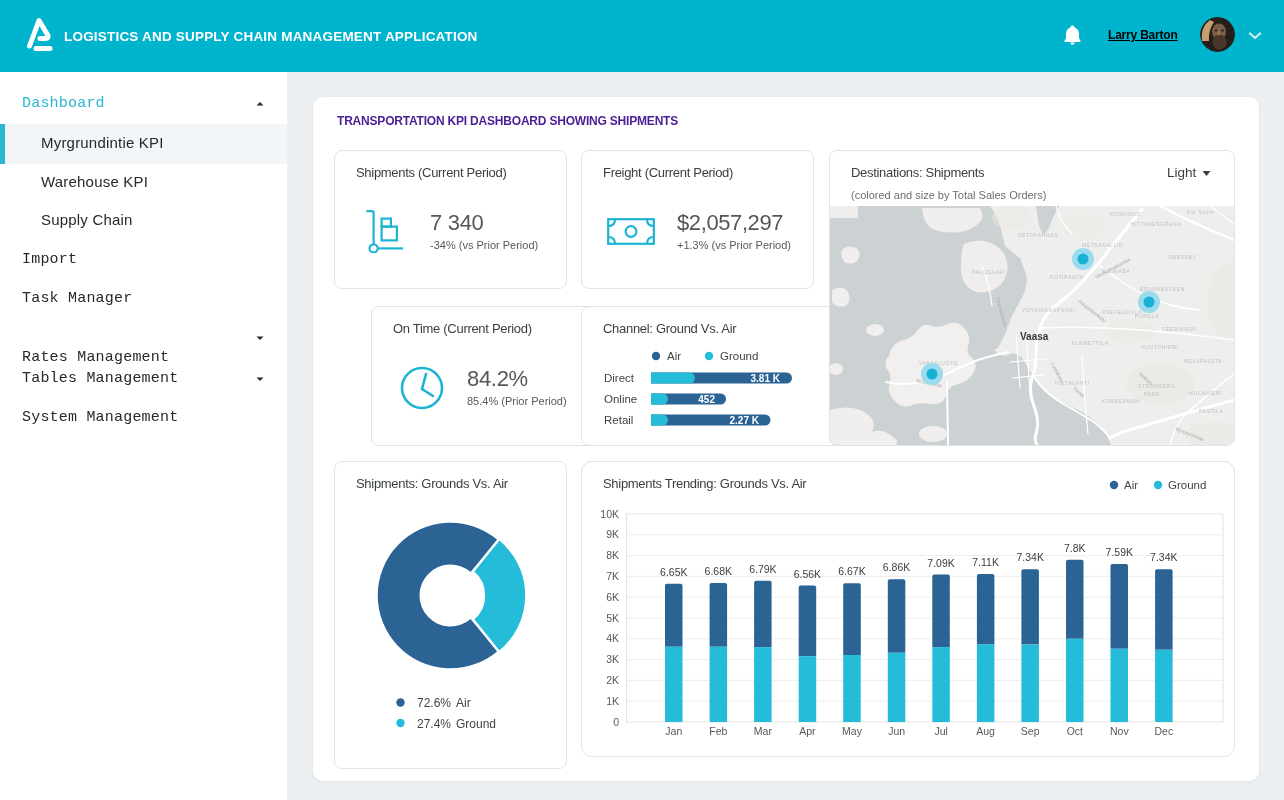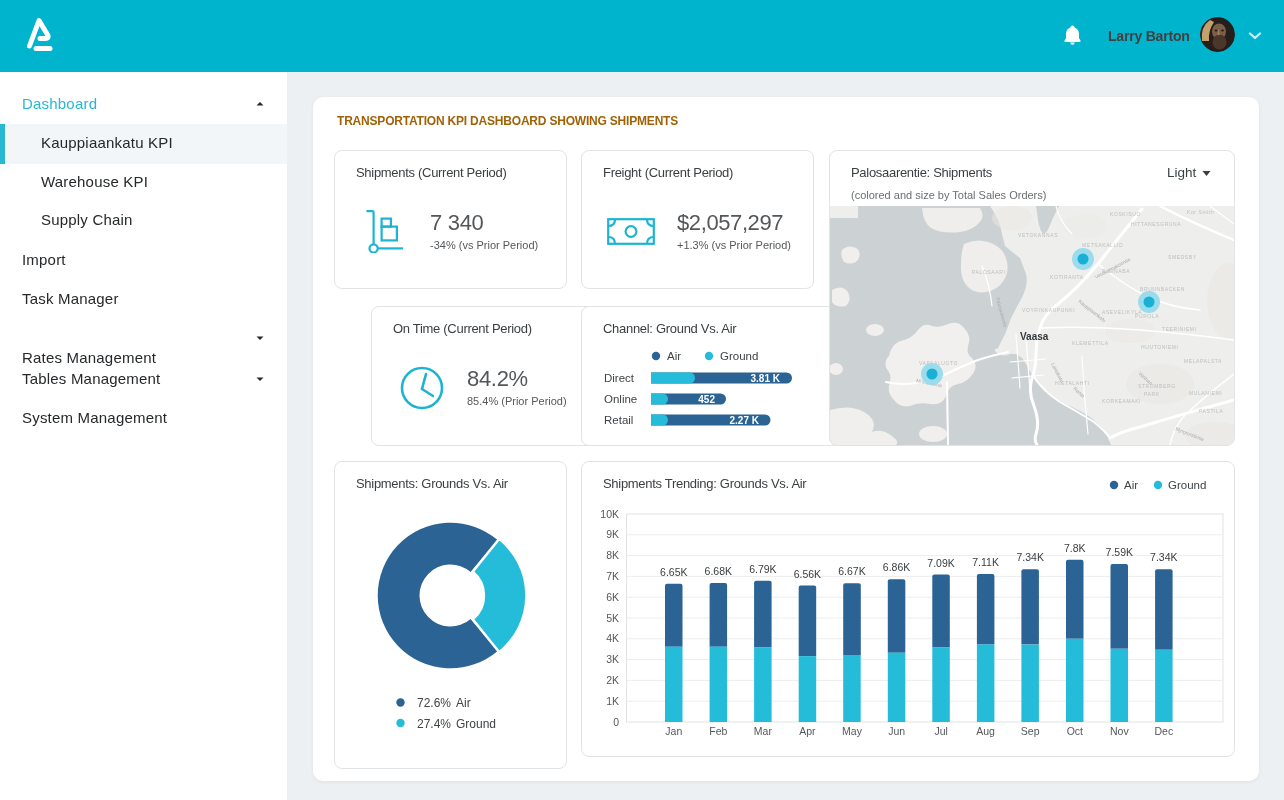--- a/index.html
+++ b/index.html
@@ -1,45 +1,46 @@
 <!DOCTYPE html>
 <html><head>
 <meta charset="utf-8">
 <style>
 * { margin:0; padding:0; box-sizing:border-box; }
 html,body { width:1284px; height:800px; overflow:hidden; font-family:"Liberation Sans", sans-serif; background:#edf0f3; }
 .topbar { position:absolute; left:0; top:0; width:1284px; height:72px; background:#00b4ce; z-index:10; }
 .logo { position:absolute; left:25px; top:15px; }
 .apptitle { position:absolute; left:64px; top:29px; color:#fff; font-size:13.5px; letter-spacing:0.2px; font-weight:bold; }
 .bell { position:absolute; left:1064px; top:25px; }
-.uname { position:absolute; left:1108px; top:28px; color:#404040; font-size:14px; font-weight:bold; letter-spacing:-0.2px; }
+.uname { position:absolute; left:1108px; top:28px; color:#000000; font-size:12px; font-weight:bold; letter-spacing:-0.2px;text-decoration:underline; }
 .avatar { position:absolute; left:1200px; top:17px; width:35px; height:35px; border-radius:50%; overflow:hidden; }
 .chev { position:absolute; left:1248px; top:32px; }
 .sidebar { position:absolute; left:0; top:72px; width:287px; height:728px; background:#fff; z-index:5; }
-.nav1 { position:absolute; left:22px; font-size:15px; color:#26292b; letter-spacing:0.2px; }
+.nav1 { position:absolute; left:22px; font-size:15px; color:#26292b; letter-spacing:0.2px;font-family:Liberation Mono, monospace; }
 .nav2 { position:absolute; left:41px; font-size:15px; color:#26292b; letter-spacing:0.2px; }
 .navteal { color:#2ab7d2; }
 .activerow { position:absolute; left:0; top:52px; width:287px; height:40px; background:#f2f6f8; }
 .activebar { position:absolute; left:0; top:0; width:5px; height:40px; background:#2ab7d2; }
 .caret { position:absolute; left:255px; width:10px; height:10px; }
 .panel { position:absolute; left:313px; top:97px; width:946px; height:684px; background:#fff; border-radius:10px; box-shadow:0 1px 4px rgba(0,0,0,0.06); }
-.ptitle { position:absolute; left:337px; top:114px; font-size:12px; color:#a16207; letter-spacing:-0.2px; font-weight:bold;text-align:center; }
+.ptitle { position:absolute; left:337px; top:114px; font-size:12px; color:#4c1d95; letter-spacing:-0.2px; font-weight:bold;text-align:center; }
 .card { position:absolute; background:#fff; border:1px solid #e2e3e4; border-radius:8px; }
 .ctitle { position:absolute; left:21px; top:14px; font-size:13px; color:#3a3f42; letter-spacing:-0.3px; }
 .bignum { position:absolute; left:95px; top:59px; font-size:22px; color:#53575a; letter-spacing:-0.3px; }
 .subnum { position:absolute; left:95px; top:88px; font-size:11px; color:#55595c; }
 .kpiicon { position:absolute; }
 </style>
 </head>
 <body>
 <div class="topbar">
   <svg class="logo" width="30" height="38" viewBox="0 0 30 38">
     <path d="M4.5,31 L14,5.5 L23,20.5 Q24,23.5 20.5,23.5 L15,23.5" fill="none" stroke="#fff" stroke-width="5" stroke-linecap="round" stroke-linejoin="round"></path>
     <path d="M11,33.5 L25,33.5" fill="none" stroke="#fff" stroke-width="5" stroke-linecap="round"></path>
   </svg>
+  <div class="apptitle">LOGISTICS AND SUPPLY CHAIN MANAGEMENT APPLICATION</div>
   <svg class="bell" width="17" height="20" viewBox="0 0 17 20">
     <path d="M8.5,0.5 C9.6,0.5 10.5,1.3 10.6,2.4 C13.3,3.3 15,5.7 15,8.7 L15,13.2 L16.4,15.4 C16.8,16.1 16.4,17 15.5,17 L1.5,17 C0.6,17 0.2,16.1 0.6,15.4 L2,13.2 L2,8.7 C2,5.7 3.7,3.3 6.4,2.4 C6.5,1.3 7.4,0.5 8.5,0.5 Z" fill="#fff"></path>
     <path d="M6.3,17.6 a2.2,2.2 0 0 0 4.4,0 Z" fill="#fff"></path>
   </svg>
   <div class="uname">Larry Barton</div>
   <div class="avatar"><svg width="35" height="35" viewBox="0 0 35 35">
     <circle cx="17.5" cy="17.5" r="17.5" fill="#261e1a"></circle>
     <path d="M2,24 Q0,10 10,3 L14,5 Q8,14 9,24 Z" fill="#c3a06c"></path>
     <ellipse cx="19" cy="14.5" rx="7" ry="8" fill="#7d5f49"></ellipse>
     <ellipse cx="19.5" cy="25" rx="7" ry="7.5" fill="#4a362a"></ellipse>
@@ -52,21 +53,21 @@
   </svg>
 </div>
 <div class="sidebar">
   <div class="nav1 navteal" style="top:23px;">Dashboard</div>
   <svg class="caret" style="top:27px;" viewBox="0 0 10 10">
       <path d="M1.5,6.5 L5,3 L8.5,6.5 Z" fill="#26292b"></path>
     </svg>
   <div class="activerow">
       <div class="activebar"></div>
     </div>
-  <div class="nav2" style="top:62px;">Kauppiaankatu KPI</div>
+  <div class="nav2" style="top:62px;">Myrgrundintie KPI</div>
   <div class="nav2" style="top:101px;">Warehouse KPI</div>
   <div class="nav2" style="top:139px;">Supply Chain</div>
   <div class="nav1" style="top:179px;">Import</div>
   <div class="nav1" style="top:218px;">Task Manager</div>
   <div class="nav1" style="top:257px;margin-top:20px;">Rates Management</div>
   <svg class="caret" style="top:261px;" viewBox="0 0 10 10">
       <path d="M1.5,3.5 L5,7 L8.5,3.5 Z" fill="#26292b"></path>
     </svg>
   <div class="nav1" style="top:298px;">Tables Management</div>
   <svg class="caret" style="top:302px;" viewBox="0 0 10 10">
@@ -147,21 +148,21 @@
     <path d="M163.0,188.7 A72.8,72.8 0 1 1 163.0,78.3 L135.7,110.0 A31.0,31.0 0 1 0 135.7,157.0 Z" fill="#2a6394"></path>
     <path d="M164.3,76.8 A72.8,72.8 0 0 1 164.3,190.2 L137.7,157.4 A31.0,31.0 0 0 0 137.7,109.6 Z" fill="#25bcd9" stroke="#ffffff" stroke-width="2.5"></path>
     <circle cx="65.5" cy="240.5" r="4.2" fill="#2a6394"></circle>
     <text x="82" y="245" font-size="12" fill="#3f4447">72.6%</text>
     <text x="121" y="245" font-size="12" fill="#3f4447">Air</text>
     <circle cx="65.5" cy="261" r="4.2" fill="#25bcd9"></circle>
     <text x="82" y="265.5" font-size="12" fill="#3f4447">27.4%</text>
     <text x="121" y="265.5" font-size="12" fill="#3f4447">Ground</text>
   </svg>
 </div>
-<div class="card" style="left:581px;top:461px;width:654px;height:296px;">
+<div class="card" style="left:581px;top:461px;width:654px;height:296px;border-radius:11px;">
   <div class="ctitle">Shipments Trending: Grounds Vs. Air</div>
   <svg style="position:absolute;left:0;top:0;" width="652" height="294" viewBox="0 0 652 294">
     <rect x="44.5" y="52.0" width="596.5" height="208.0" fill="none" stroke="#e2e3e4" stroke-width="1"></rect>
     <line x1="44.5" y1="239.2" x2="641" y2="239.2" stroke="#ededee" stroke-width="1"></line>
     <line x1="44.5" y1="218.4" x2="641" y2="218.4" stroke="#ededee" stroke-width="1"></line>
     <line x1="44.5" y1="197.6" x2="641" y2="197.6" stroke="#ededee" stroke-width="1"></line>
     <line x1="44.5" y1="176.8" x2="641" y2="176.8" stroke="#ededee" stroke-width="1"></line>
     <line x1="44.5" y1="156.0" x2="641" y2="156.0" stroke="#ededee" stroke-width="1"></line>
     <line x1="44.5" y1="135.2" x2="641" y2="135.2" stroke="#ededee" stroke-width="1"></line>
     <line x1="44.5" y1="114.4" x2="641" y2="114.4" stroke="#ededee" stroke-width="1"></line>
@@ -227,21 +228,21 @@
     <text x="537.3" y="94.1" font-size="10.5" fill="#3c4043" text-anchor="middle">7.59K</text>
     <text x="537.3" y="273" font-size="10.5" fill="#54585a" text-anchor="middle">Nov</text>
     <path d="M573.1,187.8 L573.1,109.3 Q573.1,107.3 575.1,107.3 L588.6,107.3 Q590.6,107.3 590.6,109.3 L590.6,187.8 Z" fill="#2a6394"></path>
     <rect x="573.1" y="187.8" width="17.5" height="72.2" fill="#25bcd9"></rect>
     <text x="581.8" y="99.3" font-size="10.5" fill="#3c4043" text-anchor="middle">7.34K</text>
     <text x="581.8" y="273" font-size="10.5" fill="#54585a" text-anchor="middle">Dec</text>
   </svg>
 </div>
 
 <div class="card" style="left:829px;top:150px;width:406px;height:296px;overflow:hidden;">
-  <div class="ctitle">Palosaarentie: Shipments</div>
+  <div class="ctitle">Destinations: Shipments</div>
   <div style="position:absolute;left:21px;top:38px;font-size:11px;color:#6b6f71;">(colored and size by Total Sales Orders)</div>
   <div style="position:absolute;left:337px;top:14px;font-size:13.5px;color:#3a3f42;">Light</div>
   <svg style="position:absolute;left:372px;top:19px;" width="9" height="7" viewBox="0 0 9 7">
       <path d="M0.5,1 L4.5,6 L8.5,1 Z" fill="#3a3f42"></path>
     </svg>
   <svg style="position:absolute;left:0px;top:55px;" width="404" height="239" viewBox="0 0 404 239">
     <rect x="0" y="0" width="404" height="239" fill="#eeeeec"></rect>
 
     <path d="M0,12 L28,12 L28,0 L160,0 Q170,14 172,28 L175,40 Q182,46 190,52 L196,68 Q199,80 190,95 L181,112 L176,126 L168,142 L148,152 L128,170 L112,182 L112,239 L0,239 Z" fill="#ccd1d3"></path>
 

